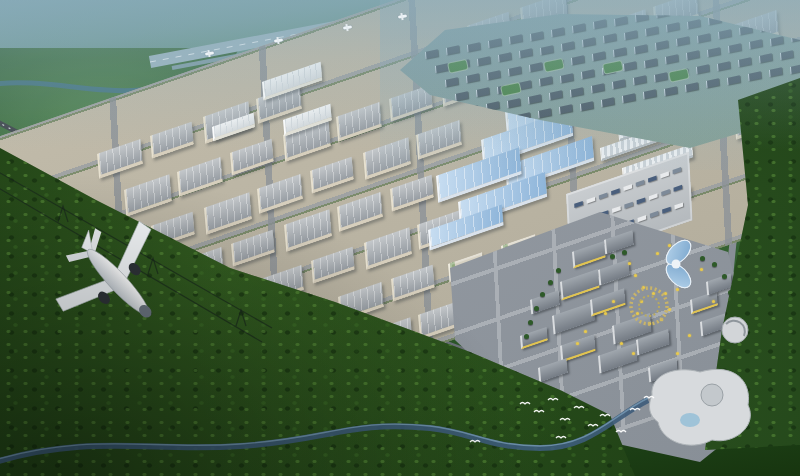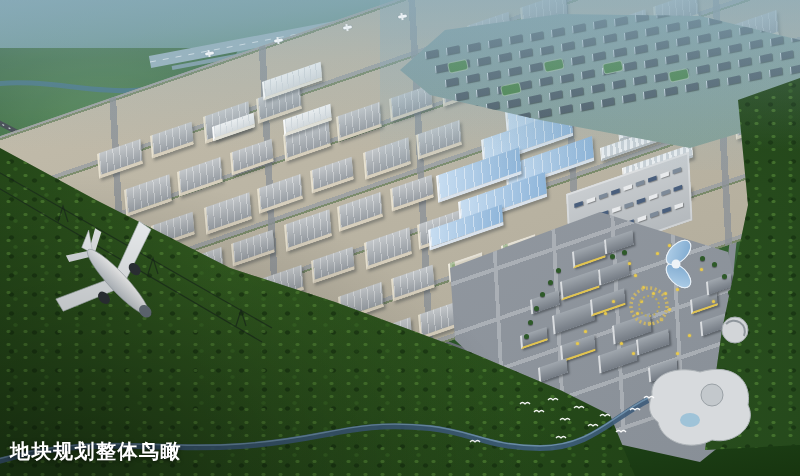--- a/index.html
+++ b/index.html
@@ -470,21 +470,20 @@
         <path d="M0,2 Q2.5,-1 5,2 M5,2 Q7.5,-1 10,2" transform="translate(630 408)"></path>
         <path d="M0,2 Q2.5,-1 5,2 M5,2 Q7.5,-1 10,2" transform="translate(556 436)"></path>
         <path d="M0,2 Q2.5,-1 5,2 M5,2 Q7.5,-1 10,2" transform="translate(470 440)"></path>
         <path d="M0,2 Q2.5,-1 5,2 M5,2 Q7.5,-1 10,2" transform="translate(644 396)"></path>
       </g>
   </svg>
 
   <div class="haze-top"></div>
   <div class="vignette"></div>
 
-  <div class="caption">地块规划整体鸟瞰</div>
 <div class="plane-dot" style="left: 205px; top: 52px;">
       <i></i>
     </div>
     <div class="plane-dot" style="left: 274px; top: 39px;">
       <i></i>
     </div>
     <div class="plane-dot" style="left: 343px; top: 26px;">
       <i></i>
     </div>
     <div class="plane-dot" style="left: 398px; top: 15px;">

